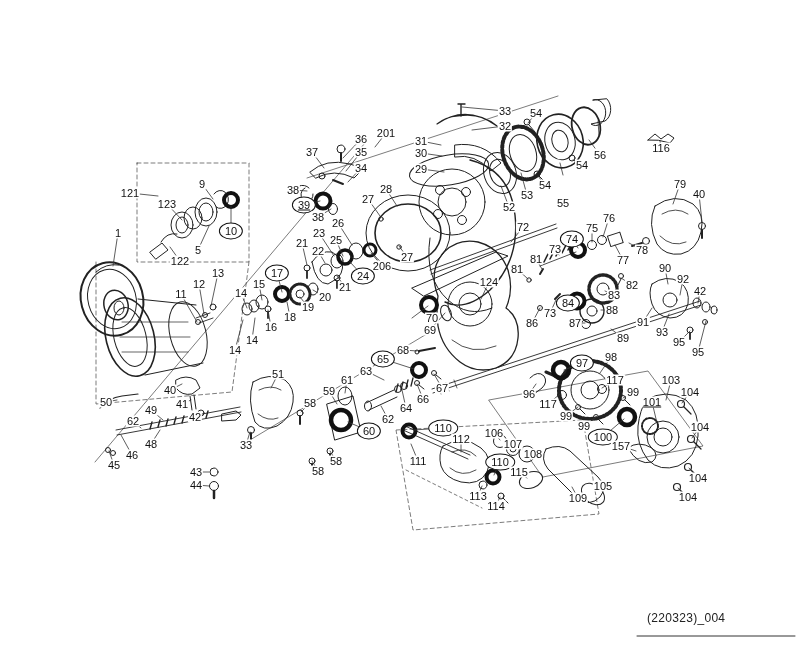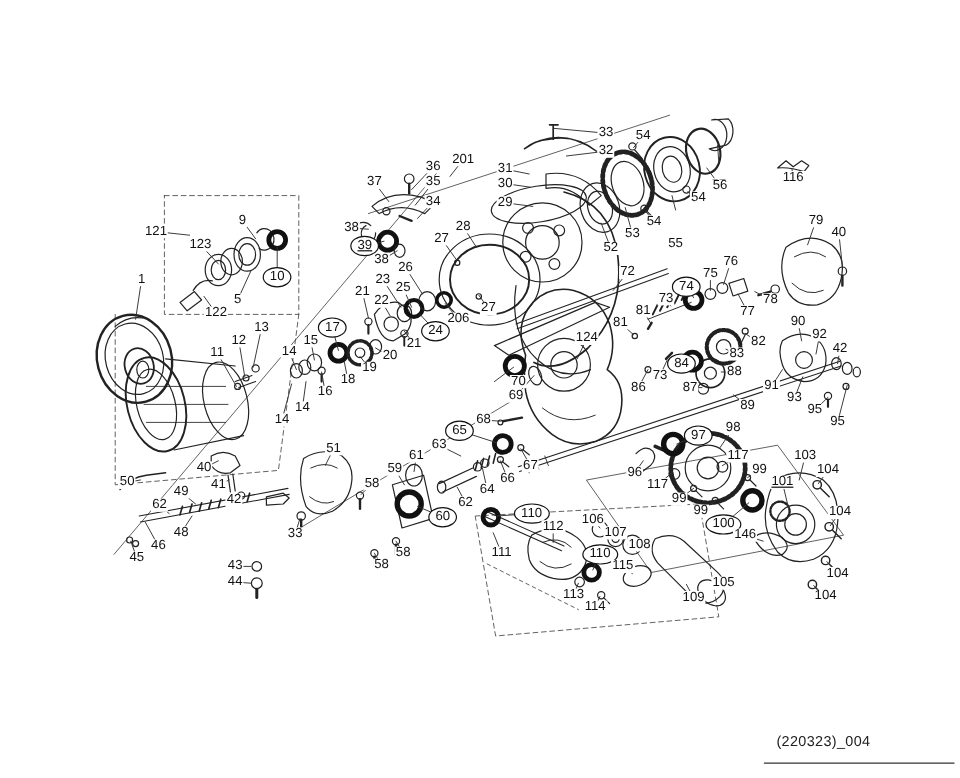--- a/index.html
+++ b/index.html
@@ -542,21 +542,21 @@
       <div class="part-label" style="left: 633px; top: 392px;">99</div>
       <div class="part-label" style="left: 566px; top: 416px;">99</div>
       <div class="part-label" style="left: 584px; top: 426px;">99</div>
       <div class="part-label circled" style="left: 603px; top: 437px;">100</div>
       <div class="part-label" style="left: 652px; top: 402px; text-decoration: underline;">101</div>
       <div class="part-label" style="left: 671px; top: 380px;">103</div>
       <div class="part-label" style="left: 690px; top: 392px;">104</div>
       <div class="part-label" style="left: 700px; top: 427px;">104</div>
       <div class="part-label" style="left: 698px; top: 478px;">104</div>
       <div class="part-label" style="left: 688px; top: 497px;">104</div>
-      <div class="part-label" style="left: 621px; top: 446px;">146</div>
+      <div class="part-label" style="left: 621px; top: 446px;">157</div>
       <div class="part-label" style="left: 603px; top: 486px;">105</div>
       <div class="part-label" style="left: 578px; top: 498px;">109</div>
       <div class="part-label circled" style="left: 443px; top: 428px;">110</div>
       <div class="part-label" style="left: 461px; top: 439px;">112</div>
       <div class="part-label" style="left: 418px; top: 461px;">111</div>
       <div class="part-label circled" style="left: 500px; top: 462px;">110</div>
       <div class="part-label" style="left: 478px; top: 496px;">113</div>
       <div class="part-label" style="left: 496px; top: 506px; text-align: right;">114</div>
       <div class="part-label" style="left: 519px; top: 472px;">115</div>
       <div class="part-label" style="left: 494px; top: 433px;">106</div>

